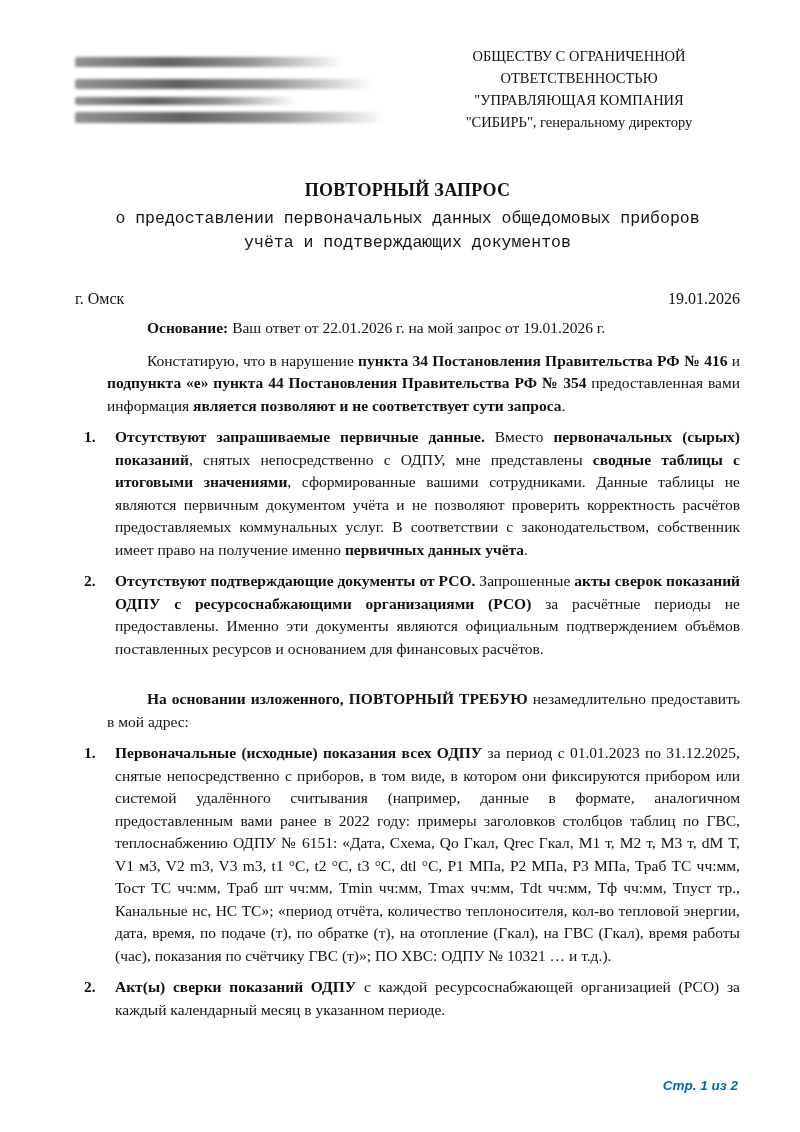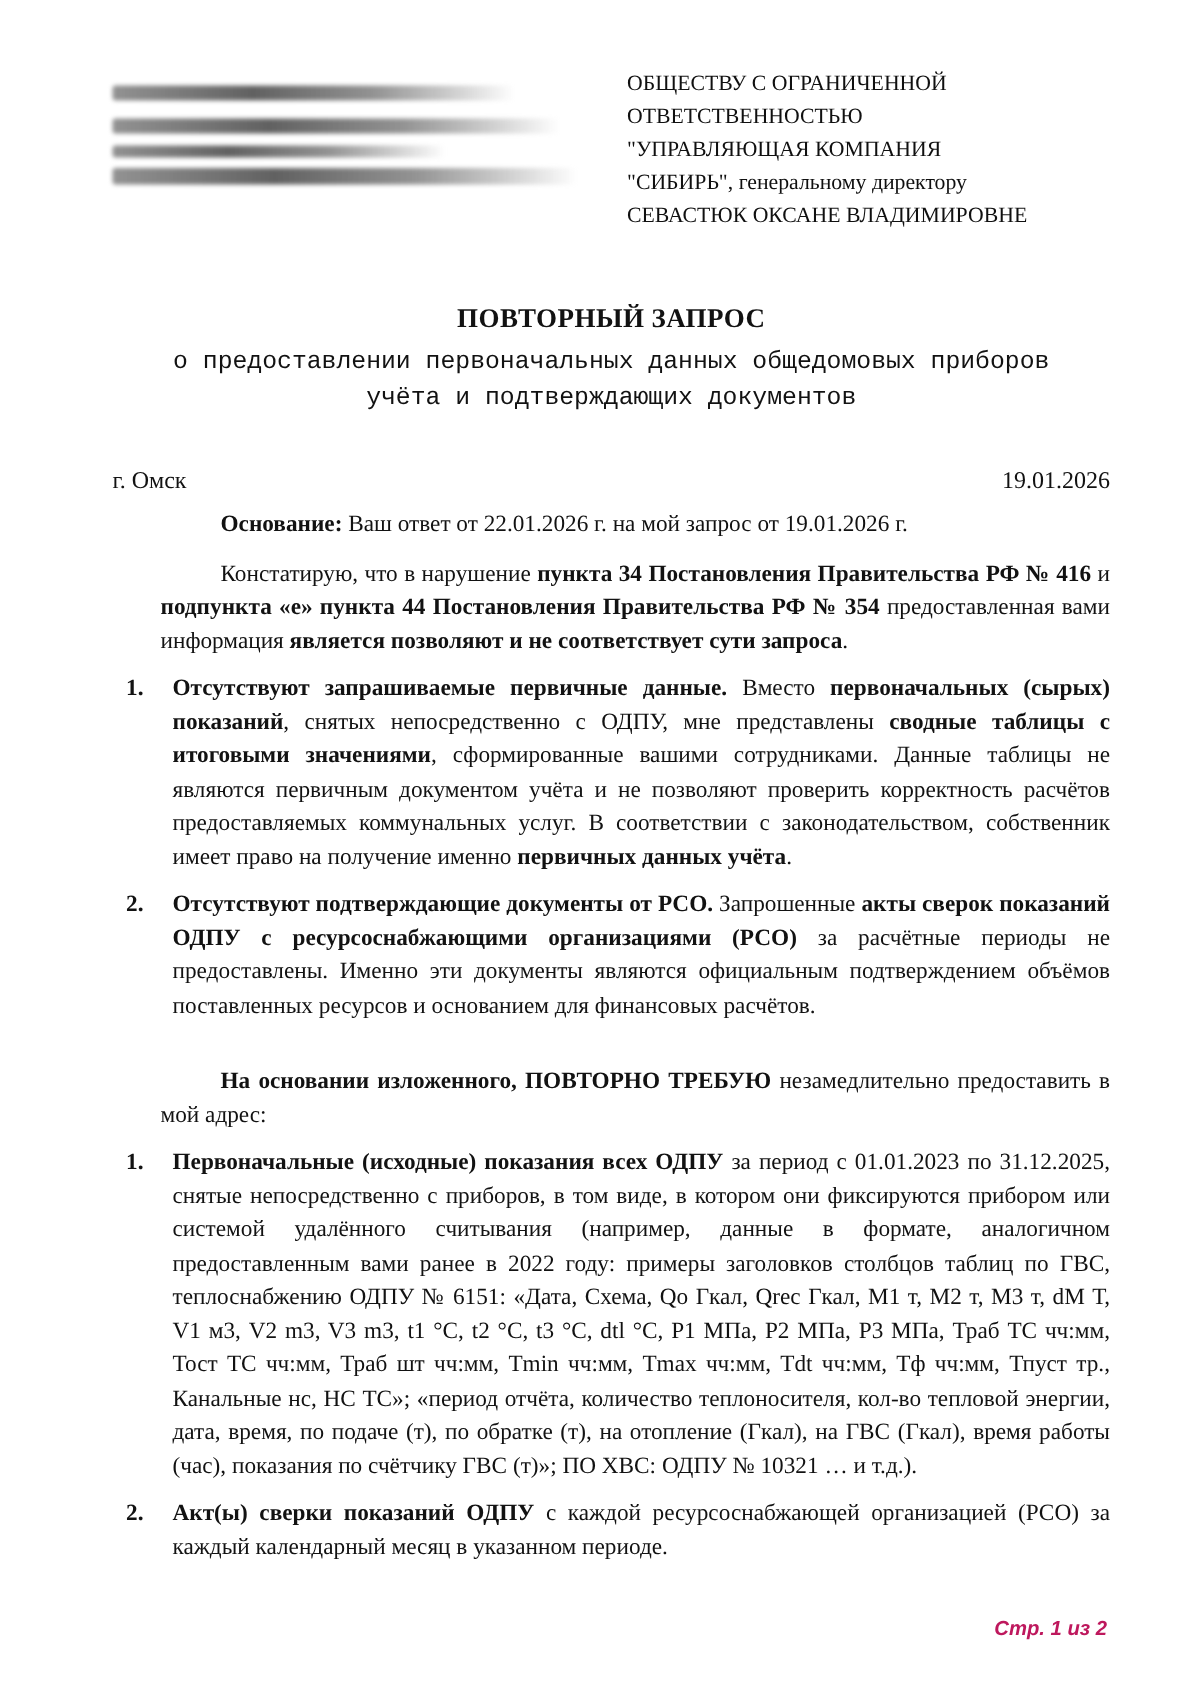--- a/index.html
+++ b/index.html
@@ -27,21 +27,21 @@
       rgba(120,120,120,0.8) 65%,
       rgba(170,170,170,0.45) 88%,
       rgba(220,220,220,0) 100%);
   }
   .redact-bar.b1 { height: 10px; width: 268px; }
   .redact-bar.b2 { height: 10px; width: 298px; margin-top: 12px; }
   .redact-bar.b3 { height: 8px;  width: 222px; margin-top: 8px; }
   .redact-bar.b4 { height: 11px; width: 310px; margin-top: 7px; }
   .recipient {
     width: 322px;
-    text-align: left;
+    text-align: center;
     font-size: 14.5px;
     line-height: 22px;
     color: #101010;
   }
   
   .doc-title {
     margin-top: 47px;
     text-align: center;
     font-weight: 700;
     font-size: 18px;
@@ -91,41 +91,40 @@
   b, .seg-b { font-weight: 700; }
   
   .page-footer {
     position: absolute;
     top: 1078px;
     right: 62px;
     font-family: "Liberation Sans", "DejaVu Sans", sans-serif;
     font-style: italic;
     font-weight: 700;
     font-size: 13.5px;
-    color: #be185d;
+    color: #0369a1;
   }
 </style>
 </head>
 <body>
 
 <div class="page">
 
   <div class="header-row">
     <div class="redacted-block">
       <div class="redact-bar b1"></div>
       <div class="redact-bar b2"></div>
       <div class="redact-bar b3"></div>
       <div class="redact-bar b4"></div>
     </div>
     <div class="recipient">
       <div>ОБЩЕСТВУ С ОГРАНИЧЕННОЙ</div>
       <div>ОТВЕТСТВЕННОСТЬЮ</div>
       <div>"УПРАВЛЯЮЩАЯ КОМПАНИЯ</div>
       <div>"СИБИРЬ", генеральному директору</div>
-      <div>СЕВАСТЮК ОКСАНЕ ВЛАДИМИРОВНЕ</div>
     </div>
   </div>
 
   <div class="doc-title">ПОВТОРНЫЙ ЗАПРОС</div>
   <div class="doc-subtitle">о предоставлении первоначальных данных общедомовых приборов учёта и подтверждающих документов</div>
 
   <div class="meta-row">
     <span>г. Омск</span>
     <span>19.01.2026</span>
   </div>
@@ -138,21 +137,21 @@
     <div class="num-item">
       <span class="num">1.</span>
       <div class="num-text"><span class="seg-b">Отсутствуют запрашиваемые первичные данные.</span><span> Вместо </span><span class="seg-b">первоначальных (сырых) показаний</span><span>, снятых непосредственно с ОДПУ, мне представлены </span><span class="seg-b">сводные таблицы с итоговыми значениями</span><span>, сформированные вашими сотрудниками. Данные таблицы не являются первичным документом учёта и не позволяют проверить корректность расчётов предоставляемых коммунальных услуг. В соответствии с законодательством, собственник имеет право на получение именно </span><span class="seg-b">первичных данных учёта</span><span>.</span></div>
     </div>
     <div class="num-item">
       <span class="num">2.</span>
       <div class="num-text"><span class="seg-b">Отсутствуют подтверждающие документы от РСО.</span><span> Запрошенные </span><span class="seg-b">акты сверок показаний ОДПУ с ресурсоснабжающими организациями (РСО)</span><span> за расчётные периоды не предоставлены. Именно эти документы являются официальным подтверждением объёмов поставленных ресурсов и основанием для финансовых расчётов.</span></div>
     </div>
   </div>
 
-  <p class="para demand"><span class="seg-b">На основании изложенного, ПОВТОРНО ТРЕБУЮ</span><span> незамедлительно предоставить в мой адрес:</span></p>
+  <p class="para demand"><span class="seg-b">На основании изложенного, ПОВТОРНЫЙ ТРЕБУЮ</span><span> незамедлительно предоставить в мой адрес:</span></p>
 
   <div class="list-block">
     <div class="num-item">
       <span class="num">1.</span>
       <div class="num-text"><span class="seg-b">Первоначальные (исходные) показания всех ОДПУ</span><span> за период с 01.01.2023 по 31.12.2025, снятые непосредственно с приборов, в том виде, в котором они фиксируются прибором или системой удалённого считывания (например, данные в формате, аналогичном предоставленным вами ранее в 2022 году: примеры заголовков столбцов таблиц по ГВС, теплоснабжению ОДПУ № 6151: «Дата, Схема, Qo Гкал, Qrec Гкал, М1 т, М2 т, М3 т, dM Т, V1 м3, V2 m3, V3 m3, t1 °C, t2 °C, t3 °C, dtl °C, P1 МПа, Р2 МПа, Р3 МПа, Траб ТС чч:мм, Тост ТС чч:мм, Траб шт чч:мм, Tmin чч:мм, Tmax чч:мм, Tdt чч:мм, Тф чч:мм, Тпуст тр., Канальные нс, НС ТС»; «период отчёта, количество теплоносителя, кол-во тепловой энергии, дата, время, по подаче (т), по обратке (т), на отопление (Гкал), на ГВС (Гкал), время работы (час), показания по счётчику ГВС (т)»; ПО ХВС: ОДПУ № 10321 … и т.д.).</span></div>
     </div>
     <div class="num-item">
       <span class="num">2.</span>
       <div class="num-text"><span class="seg-b">Акт(ы) сверки показаний ОДПУ</span><span> с каждой ресурсоснабжающей организацией (РСО) за каждый календарный месяц в указанном периоде.</span></div>
     </div>

